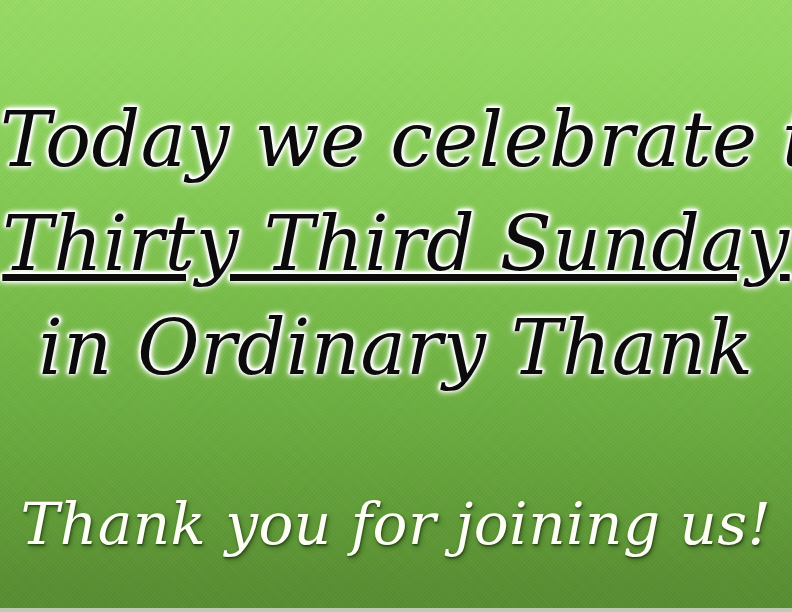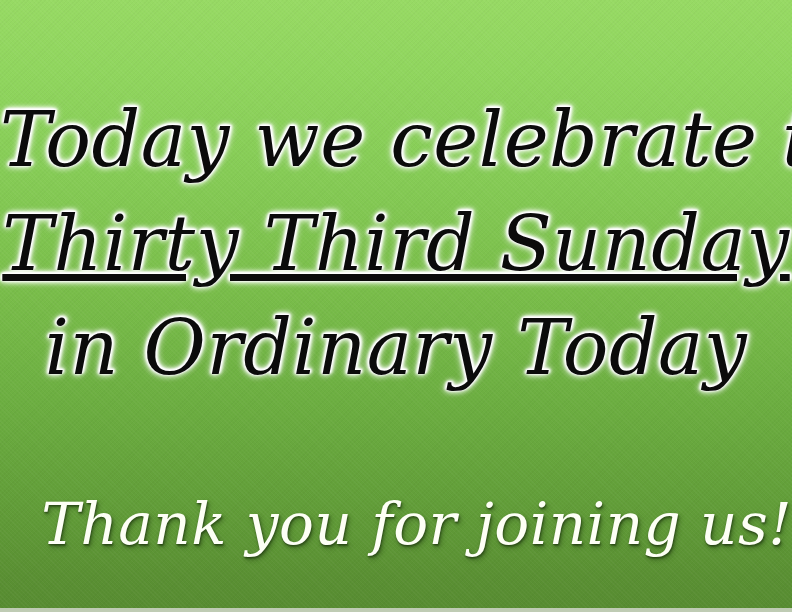--- a/index.html
+++ b/index.html
@@ -85,21 +85,21 @@
   .headline .line-1 { font-size: 76px; }
   .headline .line-2 { font-size: 76px; text-decoration: underline; }
   .headline .line-3 { font-size: 76px; }
 
   
   .closing {
     position: absolute;
     top: 488px;
     left: 0;
     right: 0;
-    text-align: right;
+    text-align: center;
   }
 
   .closing .line {
     color: #fdfff5;
     font-size: 58px;
     line-height: 72px;
     text-shadow:
        1px 2px 2px rgba(30,55,15,0.55),
        2px 3px 5px rgba(25,50,12,0.40),
        0px 1px 1px rgba(40,70,20,0.45);
@@ -119,21 +119,21 @@
 </head>
 <body>
 
 <div class="slide">
 
   <div class="content">
 
     <div class="headline-block headline">
       <span class="line line-1">Today we celebrate the</span>
       <span class="line line-2">Thirty Third Sunday</span>
-      <span class="line line-3">in Ordinary Today</span>
+      <span class="line line-3">in Ordinary Thank</span>
     </div>
 
     <div class="closing">
       <span class="line closing-line-1">Thank you for joining us!</span>
     </div>
 
   </div>
 
   <div class="bottom-edge"></div>
 

